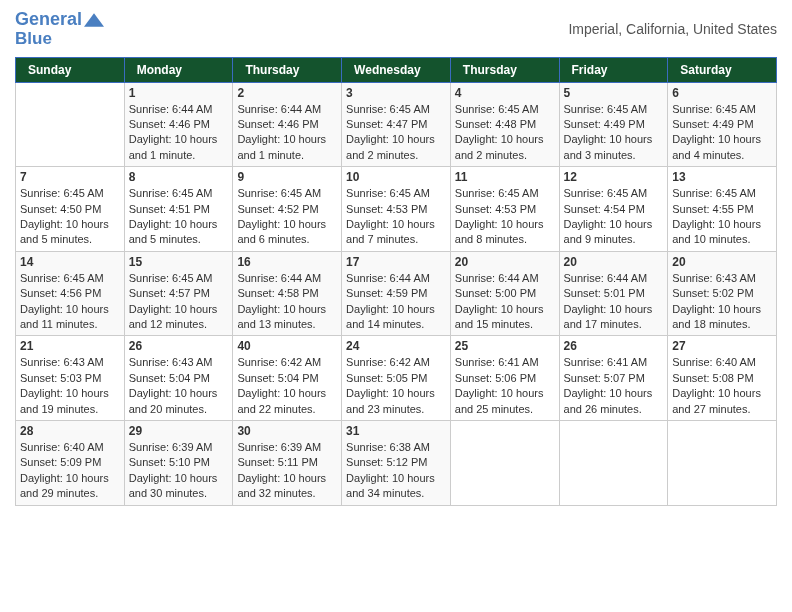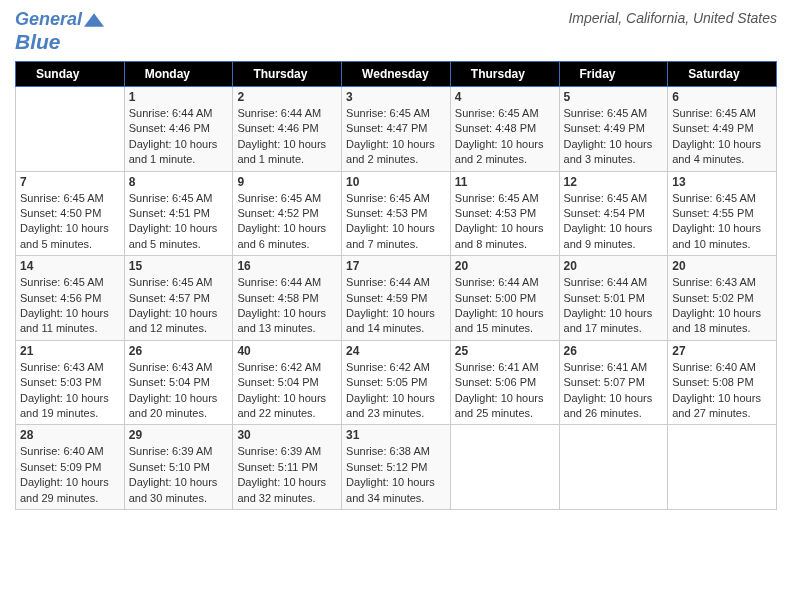--- a/index.html
+++ b/index.html
@@ -11,23 +11,22 @@
       overflow: hidden;
     }
     .page {
       width: 792px;
       height: 612px;
       padding: 10px 15px;
     }
     .header {
       display: flex;
       justify-content: space-between;
-      align-items: flex-start;
+      align-items: center;
       margin-bottom: 8px;
-      font-style: italic;
     }
     .logo {
       display: flex;
       align-items: center;
     }
     .logo-text {
       font-size: 18px;
       font-weight: bold;
       color: #333;
       line-height: 1.1;
@@ -51,23 +50,23 @@
     .subtitle {
       font-size: 14px;
       color: #555;
     }
     table {
       width: 100%;
       border-collapse: collapse;
       font-size: 10px;
     }
     thead tr th {
-      background-color: #000000;
+      background-color: #14532d;
       color: #fff;
-      padding: 5px 20px;
+      padding: 5px 12px;
       font-size: 12px;
       font-weight: bold;
       text-align: left;
       border: 1px solid #3a6bbf;
     }
     tbody tr td {
       border: 1px solid #ccc;
       padding: 3px 4px;
       vertical-align: top;
       width: calc(100% / 7);
@@ -104,21 +103,21 @@
 <div class="page">
   <div class="header">
     <div class="logo">
       <div>
         <div style="display:flex;align-items:center;">
           <span class="logo-text"><span>General</span></span>
           <svg class="logo-icon" viewBox="0 0 30 20">
             <polygon points="0,20 15,0 30,20" fill="#4a7fc1"></polygon>
           </svg>
         </div>
-        <div class="logo-text" style="color:#4a7fc1;font-size:21px;font-weight:bold;">Blue</div>
+        <div class="logo-text" style="color:#4a7fc1;font-size:17px;font-weight:bold;">Blue</div>
       </div>
     </div>
     <div class="title-block">
       <div class="subtitle">Imperial, California, United States</div>
     </div>
   </div>
 
   <table>
     <thead>
       <tr>

